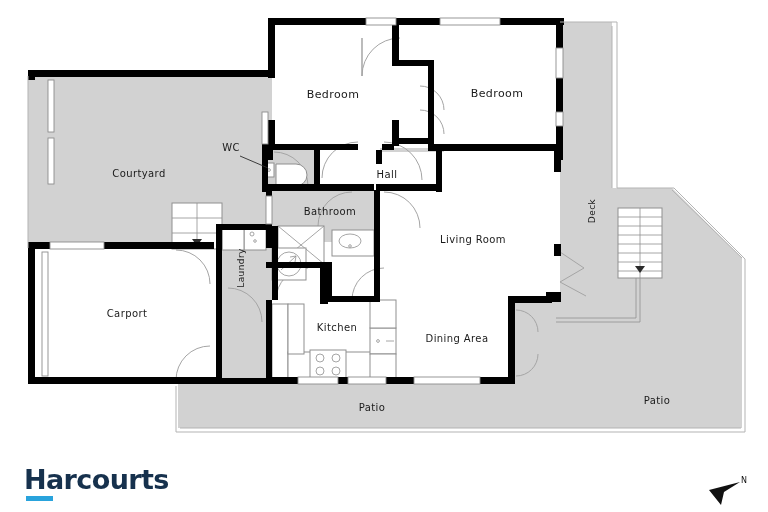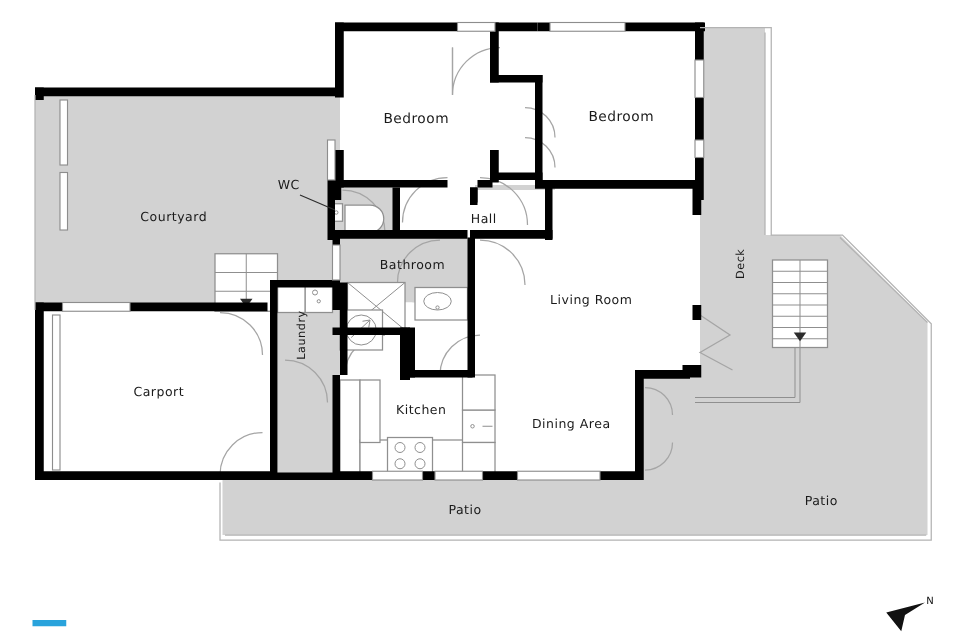--- a/index.html
+++ b/index.html
@@ -286,20 +286,21 @@
       <text class="rlabel" x="372" y="411" font-size="10">Patio</text>
       <text class="rlabel" x="657" y="404" font-size="10">Patio</text>
 
       <line x1="240" y1="156" x2="268" y2="168" stroke="#2b2b2b" stroke-width="0.9"></line>
     </g>
 
   </svg>
 
   <div id="footer"></div>
 
+  <div class="logo-word">Harcourts</div>
   <div class="logo-bar"></div>
 
 
   <svg class="north" viewBox="0 0 46 32">
     <path d="M3,16 L34,8 L18,18 L15,31 Z" fill="#111111"></path>
     <text x="38" y="9" font-size="8" font-family="DejaVu Sans, Liberation Sans, sans-serif" fill="#111111" text-anchor="middle">N</text>
   </svg>
 
 </div>
 

